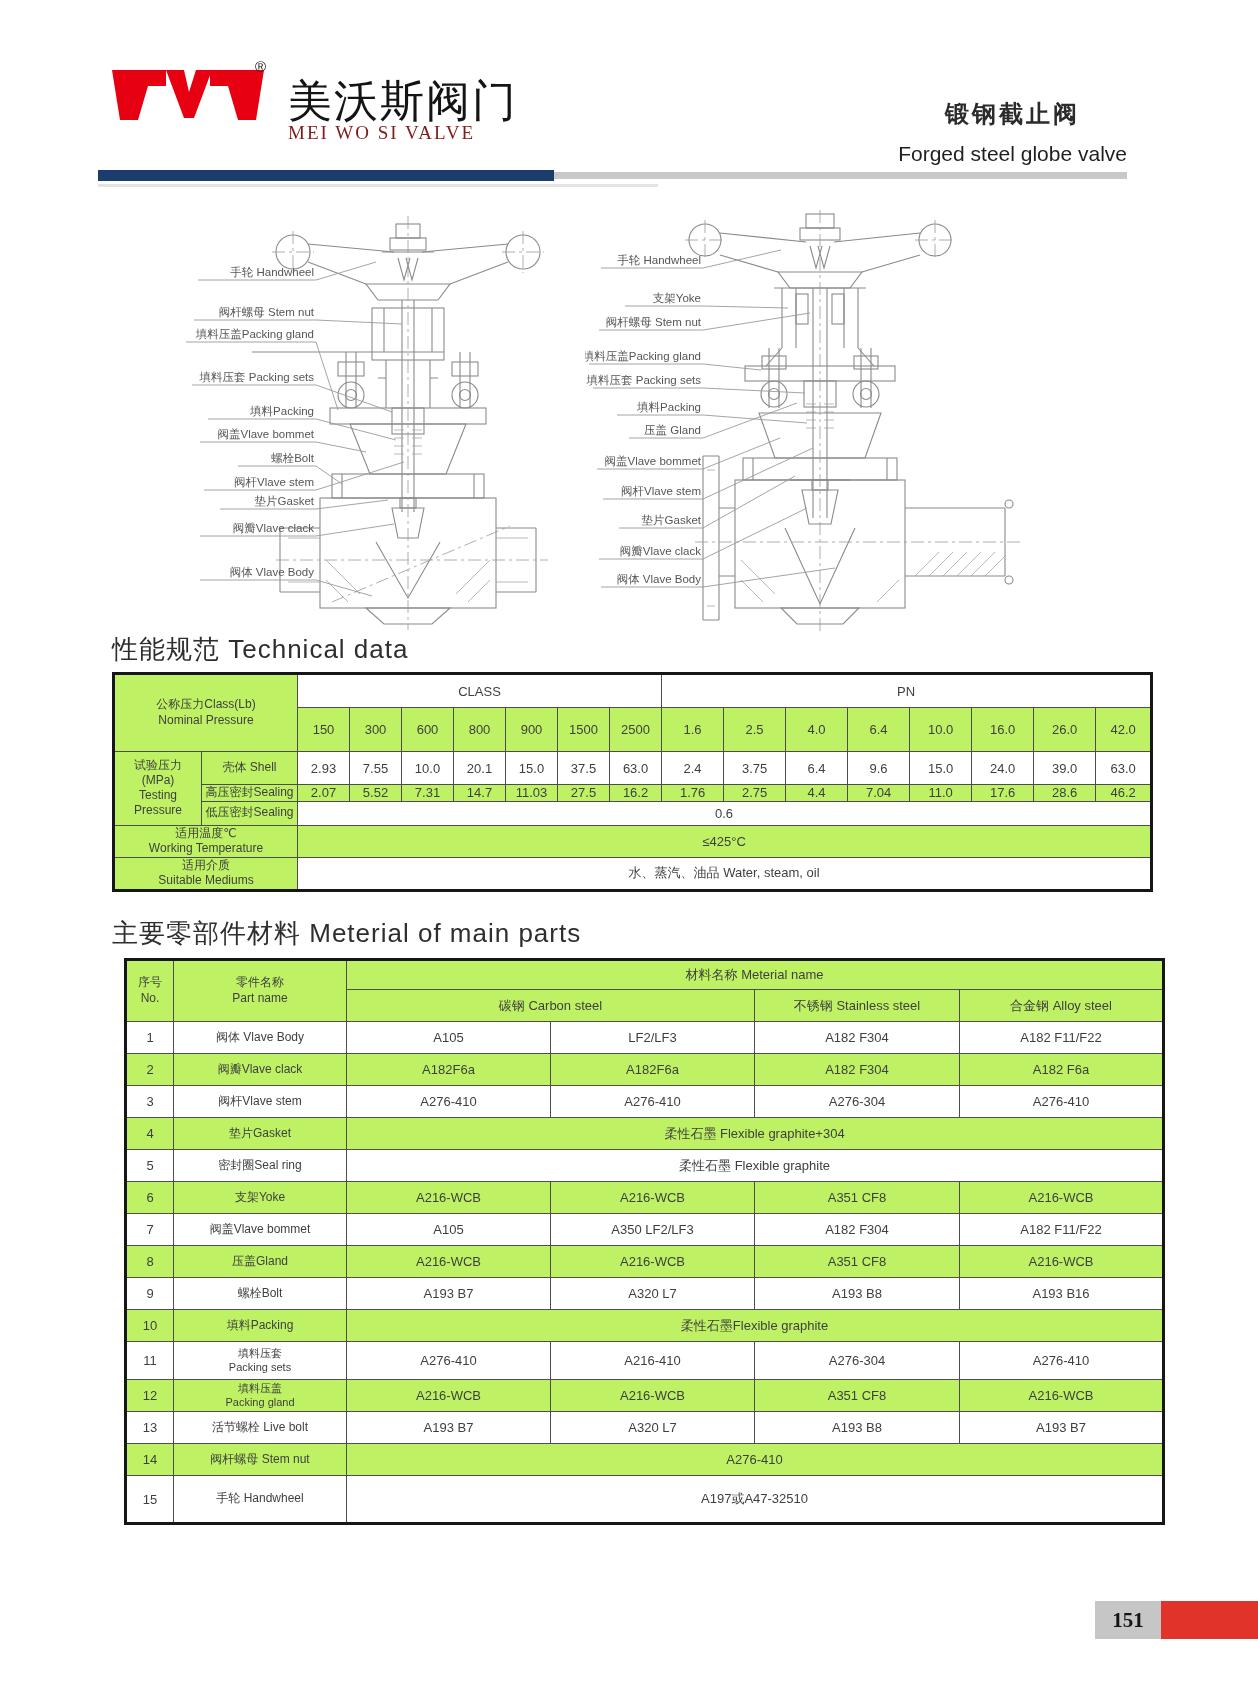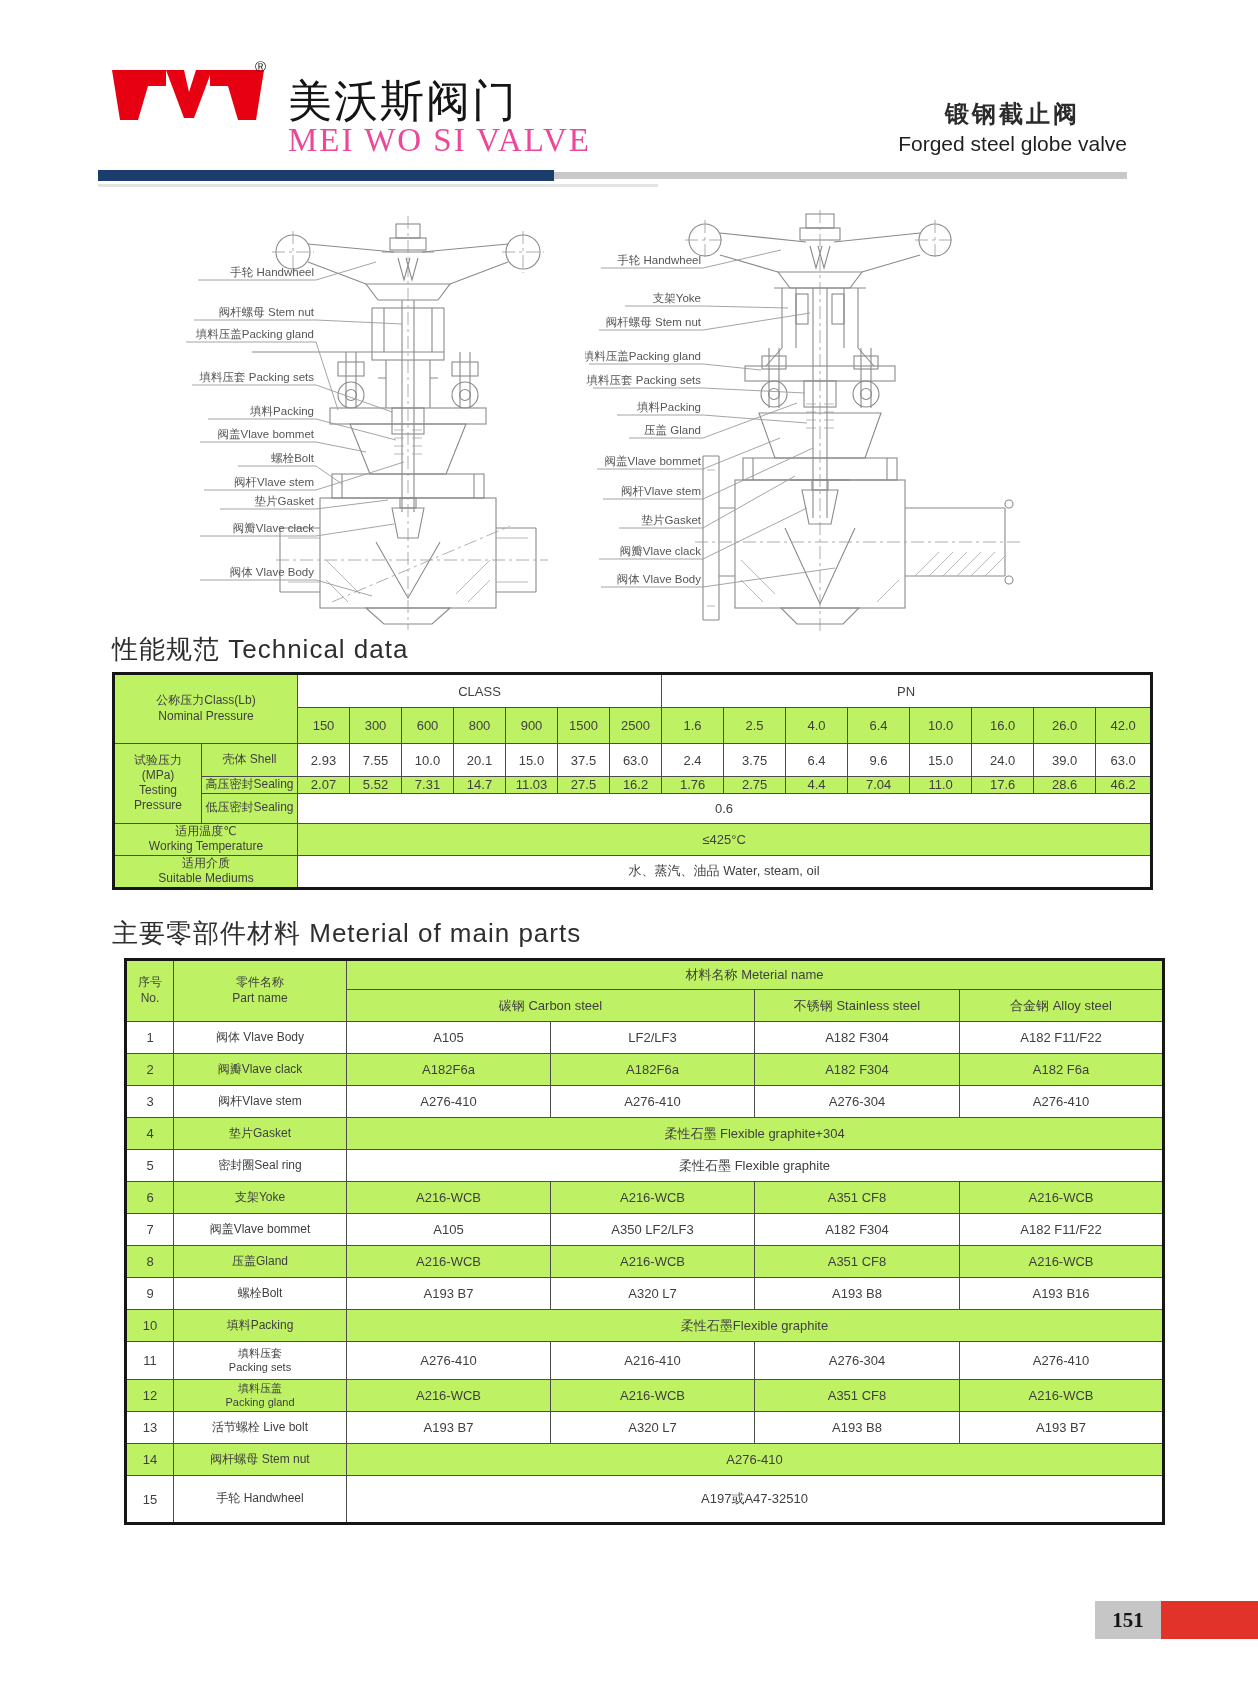--- a/index.html
+++ b/index.html
@@ -2,25 +2,25 @@
 <html><head>
 <meta charset="utf-8">
 <style>
   html,body{margin:0;padding:0;background:#ffffff;}
   body{width:1258px;height:1683px;position:relative;overflow:hidden;
        font-family:"Liberation Sans","DejaVu Sans",sans-serif;color:#3c3c3c;}
   .abs{position:absolute;}
 
   
   .brand-cn{font-size:44px;font-weight:normal;color:#141414;letter-spacing:2px;}
-  .brand-en{font-family:"Liberation Serif","DejaVu Serif",serif;font-size:33px;color:#ec4899;letter-spacing:2px;}
+  .brand-en{font-family:"Liberation Serif","DejaVu Serif",serif;font-size:19px;color:#7f1d1d;letter-spacing:2px;}
   .reg{font-size:15px;color:#222;}
   .prod{text-align:center;}
   .prod-cn{font-size:24px;font-weight:bold;color:#2b2b2b;letter-spacing:3px;}
-  .prod-en{font-size:21px;color:#1f1f1f;margin-top:2px;}
+  .prod-en{font-size:21px;color:#1f1f1f;margin-top:12px;}
   .bar-blue{background:#1d3c6e;}
   .bar-gray{background:#c9c9c9;}
   .bar-faint{background:#e4e4e4;}
 
   
   .sec-h{font-size:26px;color:#2e2e2e;letter-spacing:1px;}
 
   
   table{border-collapse:collapse;table-layout:fixed;}
   .dtable{border:3px solid #161616;font-size:13px;color:#3f3f3f;}
@@ -246,21 +246,21 @@
   </colgroup>
   <tbody>
       <tr style="height:34px">
     <td class="blue lbl" colspan="2" rowspan="2">
       <div>公称压力Class(Lb)</div>
       <div>Nominal Pressure</div>
     </td>
     <td colspan="7">CLASS</td>
     <td colspan="8">PN</td>
   </tr>
-  <tr style="height:36px">
+  <tr style="height:44px">
     <td class="blue">150</td>
     <td class="blue">300</td>
     <td class="blue">600</td>
     <td class="blue">800</td>
     <td class="blue">900</td>
     <td class="blue">1500</td>
     <td class="blue">2500</td>
     <td class="blue">1.6</td>
     <td class="blue">2.5</td>
     <td class="blue">4.0</td>
@@ -305,21 +305,21 @@
     <td class="blue">16.2</td>
     <td class="blue">1.76</td>
     <td class="blue">2.75</td>
     <td class="blue">4.4</td>
     <td class="blue">7.04</td>
     <td class="blue">11.0</td>
     <td class="blue">17.6</td>
     <td class="blue">28.6</td>
     <td class="blue">46.2</td>
   </tr>
-  <tr style="height:30px">
+  <tr style="height:24px">
     <td class="blue lbl">低压密封Sealing</td>
     <td colspan="15">0.6</td>
   </tr>
   <tr style="height:32px">
     <td class="blue lbl" colspan="2">
       <div>适用温度℃</div>
       <div>Working Temperature</div>
     </td>
     <td class="blue" colspan="15">≤425°C</td>
   </tr>

